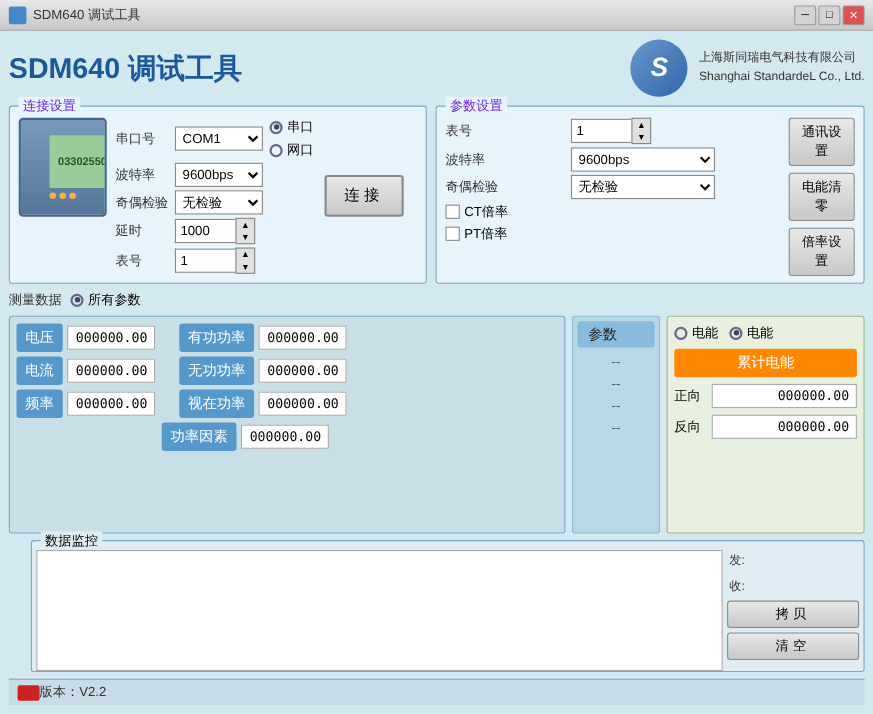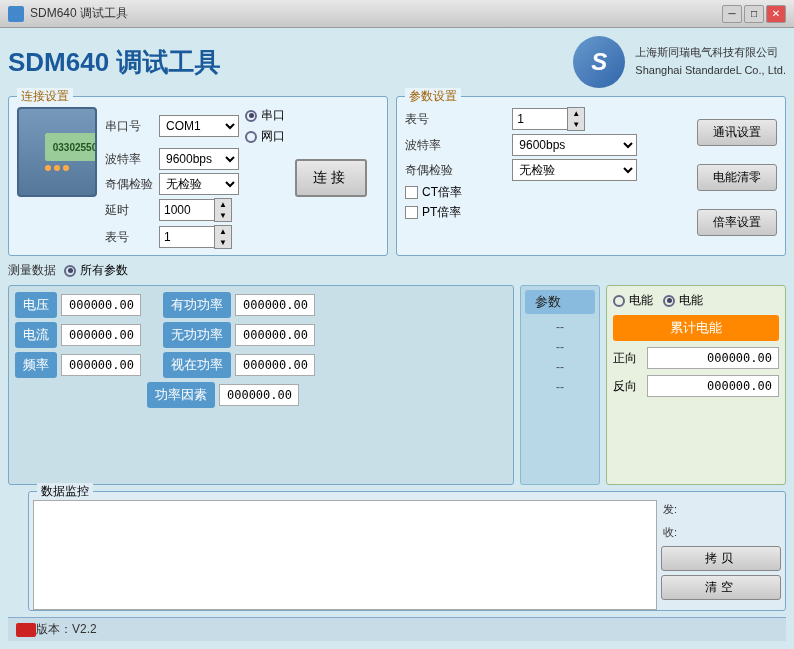--- a/index.html
+++ b/index.html
@@ -90,21 +90,21 @@
       border-radius: 3px;
       padding: 6px 8px;
       position: relative;
     }
     .panel-title {
       position: absolute;
       top: -9px; left: 8px;
       background: #e8f4fc;
       padding: 0 4px;
       font-size: 12px;
-      color: #a16207;
+      color: #6d28d9;
     }
 
     .connection-params-row {
       display: flex;
       gap: 8px;
     }
     .connection-section {
       flex: 0 0 380px;
     }
     .params-section {
@@ -124,21 +124,21 @@
       border-radius: 4px;
       display: flex;
       flex-direction: column;
       align-items: center;
       justify-content: center;
       position: relative;
       overflow: hidden;
     }
     .device-screen {
       background: #99cc99;
-      width: 60px; height: 28px;
+      width: 60px; height: 48px;
       border-radius: 2px;
       display: flex; align-items: center; justify-content: center;
       font-size: 10px; color: #225522;
       font-weight: bold;
       margin-left: 36px;
     }
     .device-ports {
       display: flex; gap: 3px; margin-top: 4px;
     }
     .port-dot {
@@ -226,23 +226,22 @@
       align-self: center;
     }
 
     .action-btn {
       background: linear-gradient(to bottom, #e8e8e8, #c8c8c8);
       border: 1px solid #888;
       border-radius: 3px;
       padding: 4px 8px;
       font-size: 12px;
       cursor: pointer;
-      width: 80px;
+      width: 60px;
       text-align: center;
-      margin-top: 12px;
     }
 
     .params-inner {
       display: flex;
       gap: 10px;
       margin-top: 4px;
     }
     .params-form {
       flex: 1;
     }

